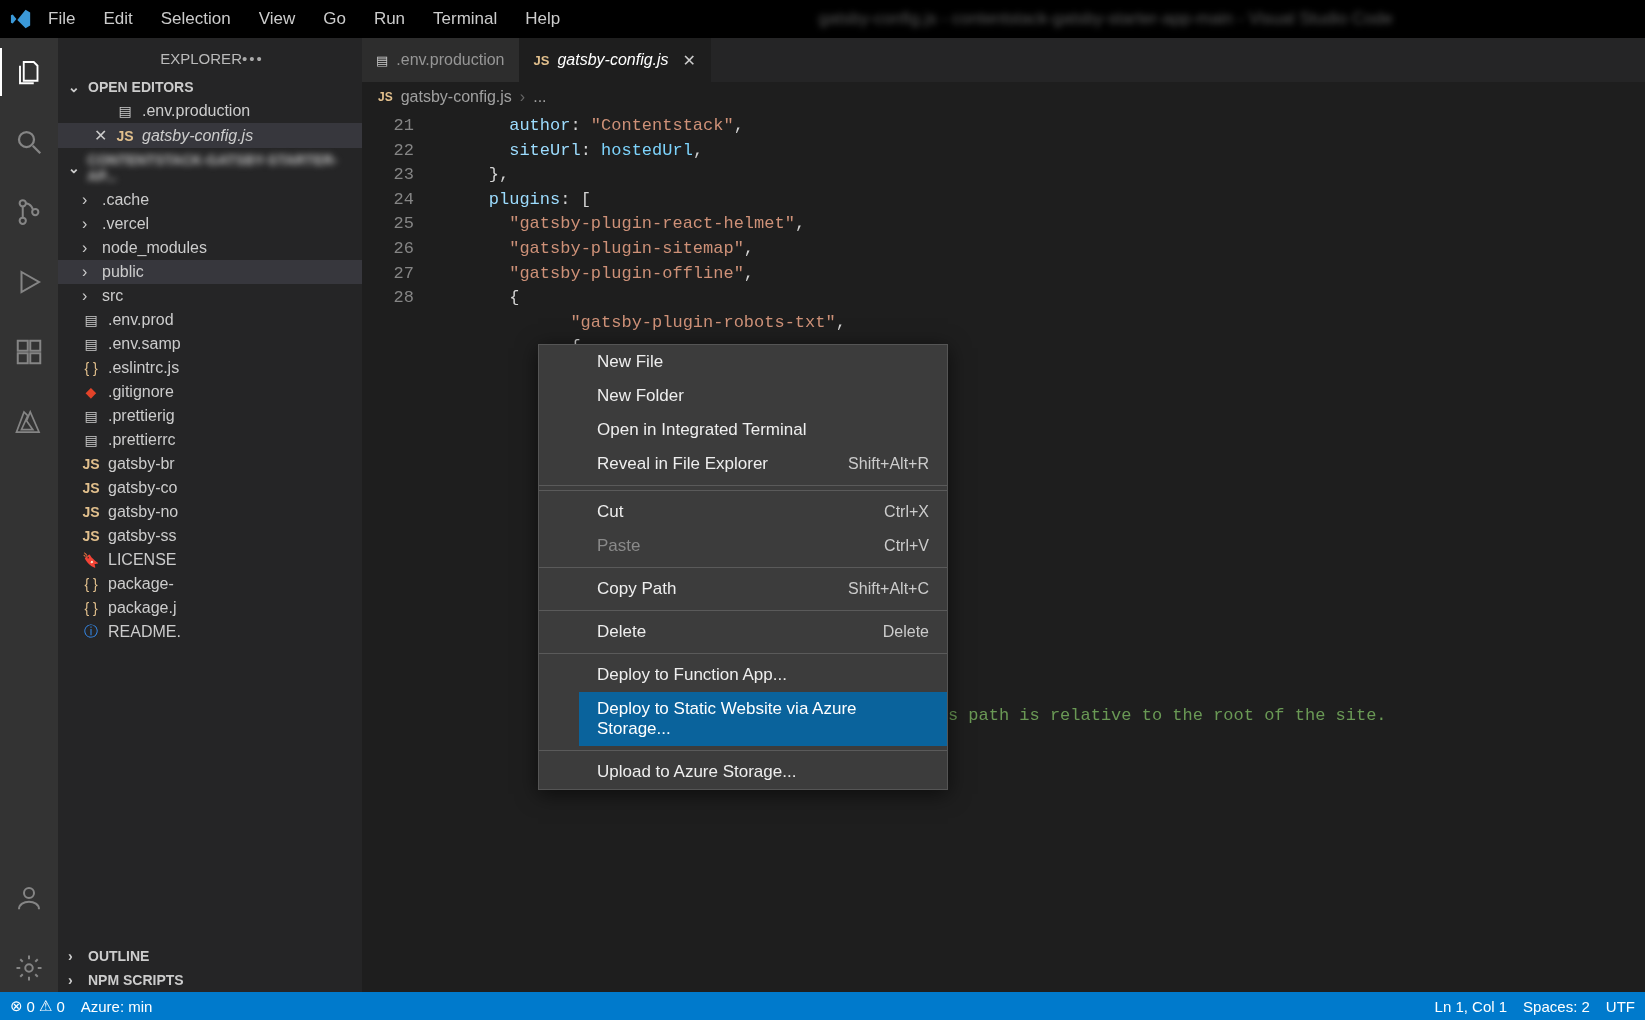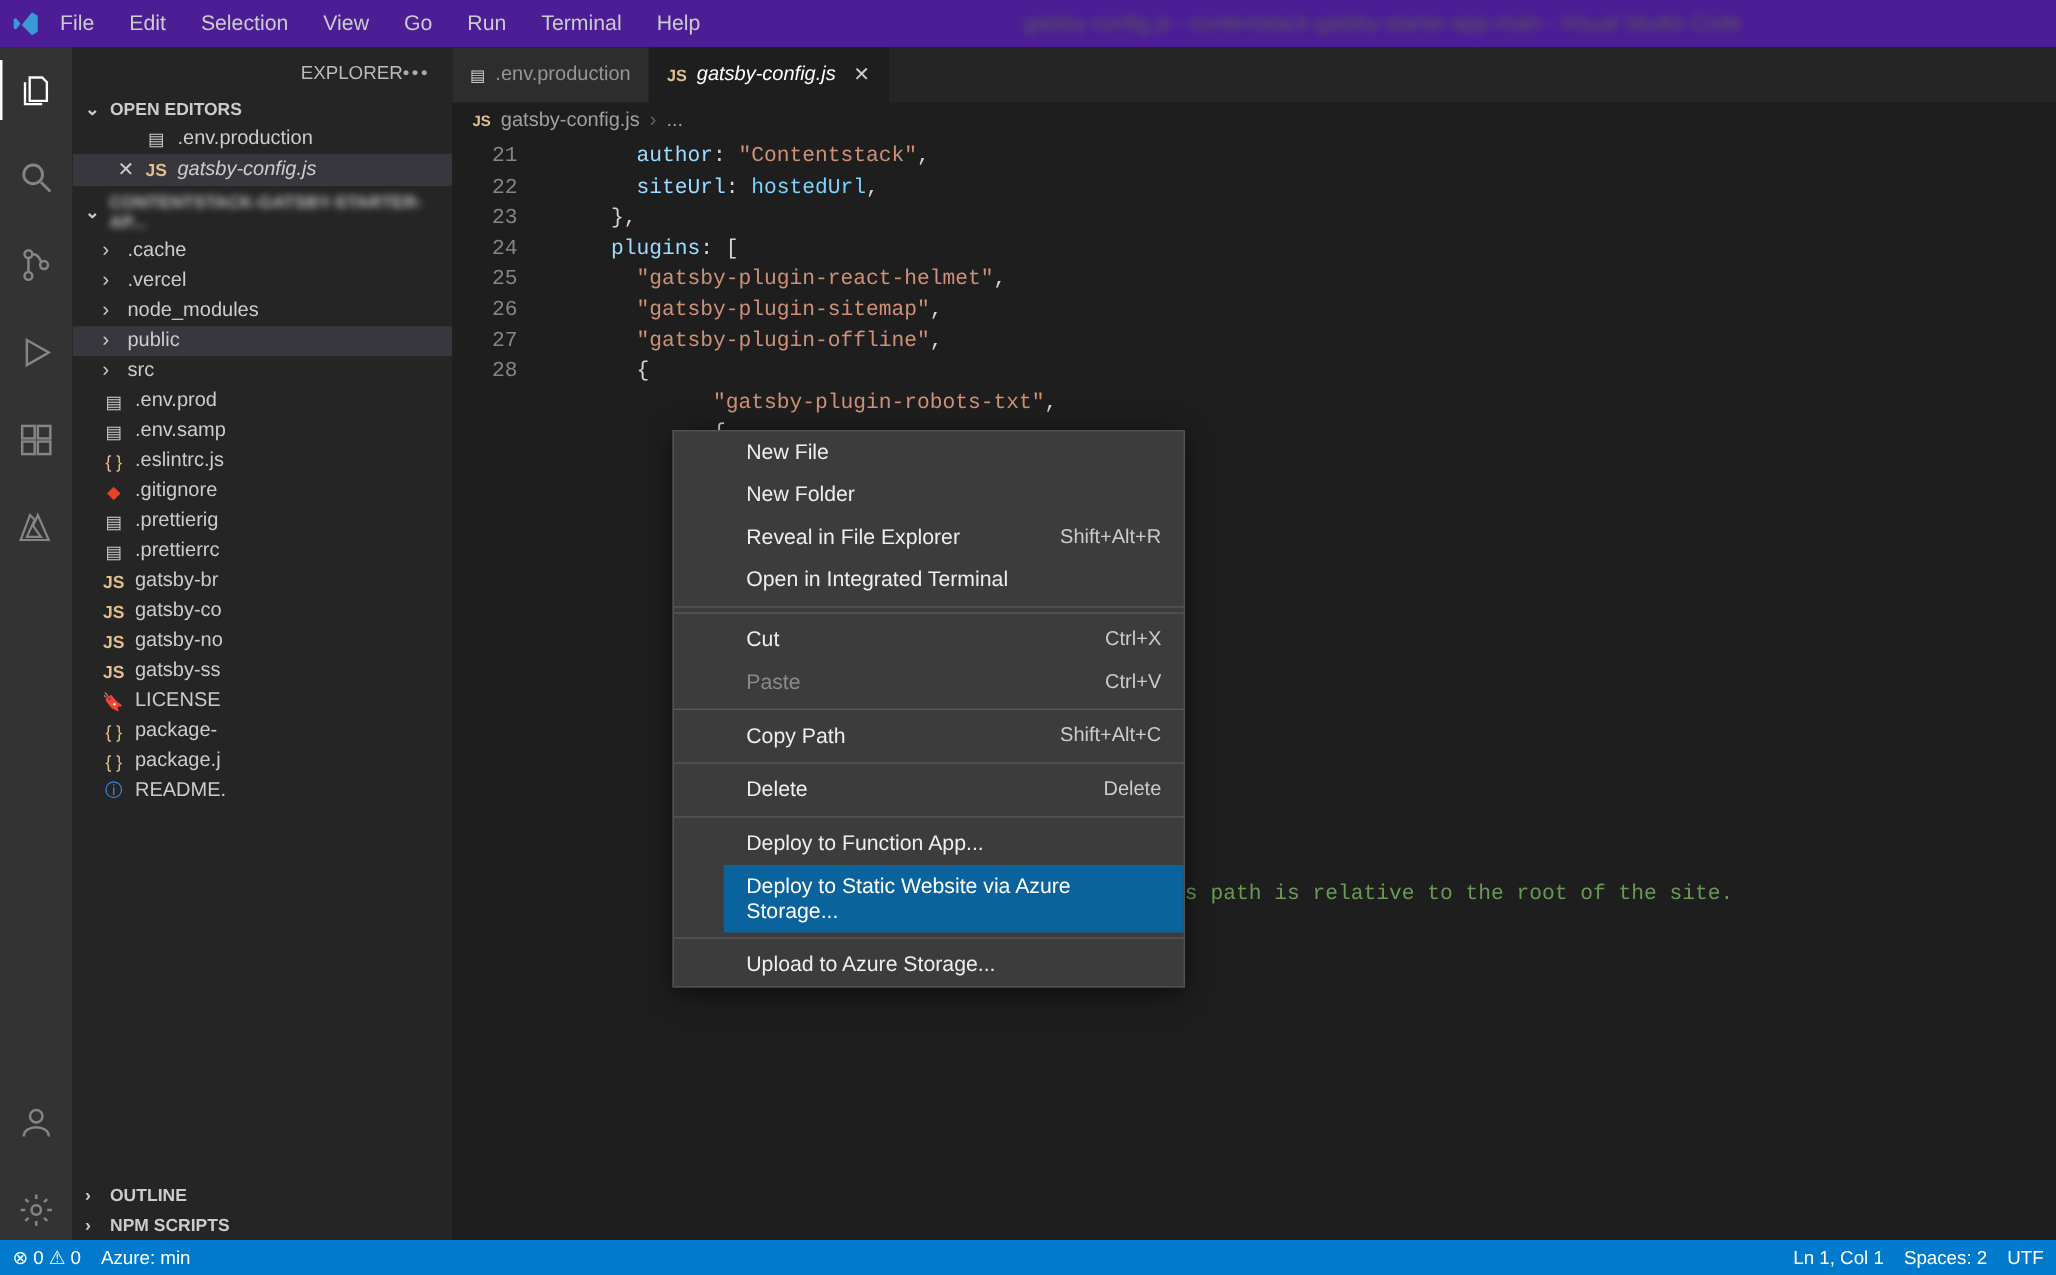--- a/index.html
+++ b/index.html
@@ -10,21 +10,21 @@
     width: 1645px;
     height: 1020px;
     overflow: hidden;
     font-size: 16px;
   }
   
   .menubar {
     display: flex;
     align-items: center;
     height: 38px;
-    background: #4c1d95;
+    background: #000000;
     padding: 0 10px;
     gap: 4px;
     font-size: 17px;
   }
   .menubar .logo svg { width: 22px; height: 22px; display: block; }
   .menubar .menu-item { padding: 4px 12px; cursor: pointer; color: #cccccc; }
   .menubar .title-center {
     flex: 1; text-align: center; color: #5a5a5a; filter: blur(3px);
   }
   
@@ -39,21 +39,21 @@
   }
   .activitybar .act-btn.active { color: #ffffff; border-left: 2px solid #ffffff; }
   .activitybar .spacer { flex: 1; }
   .activitybar svg { width: 30px; height: 30px; }
   
   .sidebar {
     width: 304px; background: #252526; display: flex; flex-direction: column;
     font-size: 16px; overflow: hidden;
   }
   .sidebar-header {
-    display: flex; align-items: center; justify-content: flex-end;
+    display: flex; align-items: center; justify-content: center;
     padding: 12px 18px 8px 22px; color: #bbbbbb; font-size: 15px;
   }
   .sidebar-header .dots { letter-spacing: 2px; color: #aaaaaa; cursor: pointer; }
   .section-title {
     display: flex; align-items: center; gap: 6px;
     padding: 4px 8px 4px 10px; color: #cccccc; font-weight: 600; font-size: 14px;
     cursor: pointer; text-transform: uppercase;
   }
   .section-title .chev { width: 14px; display: inline-block; }
   .tree { padding-left: 0; }
@@ -379,25 +379,25 @@
     </div>
 
     <div class="context-menu" id="ctxmenu">
         <div class="cm-item">
           <span>New File</span>
         </div>
         <div class="cm-item">
           <span>New Folder</span>
         </div>
         <div class="cm-item">
+          <span>Open in Integrated Terminal</span>
+        </div>
+        <div class="cm-item">
           <span>Reveal in File Explorer</span>
           <span class="cm-shortcut">Shift+Alt+R</span>
-        </div>
-        <div class="cm-item">
-          <span>Open in Integrated Terminal</span>
         </div>
         <div class="cm-sep"></div>
         <div class="cm-sep"></div>
         <div class="cm-item">
           <span>Cut</span>
           <span class="cm-shortcut">Ctrl+X</span>
         </div>
         <div class="cm-item disabled">
           <span>Paste</span>
           <span class="cm-shortcut">Ctrl+V</span>

